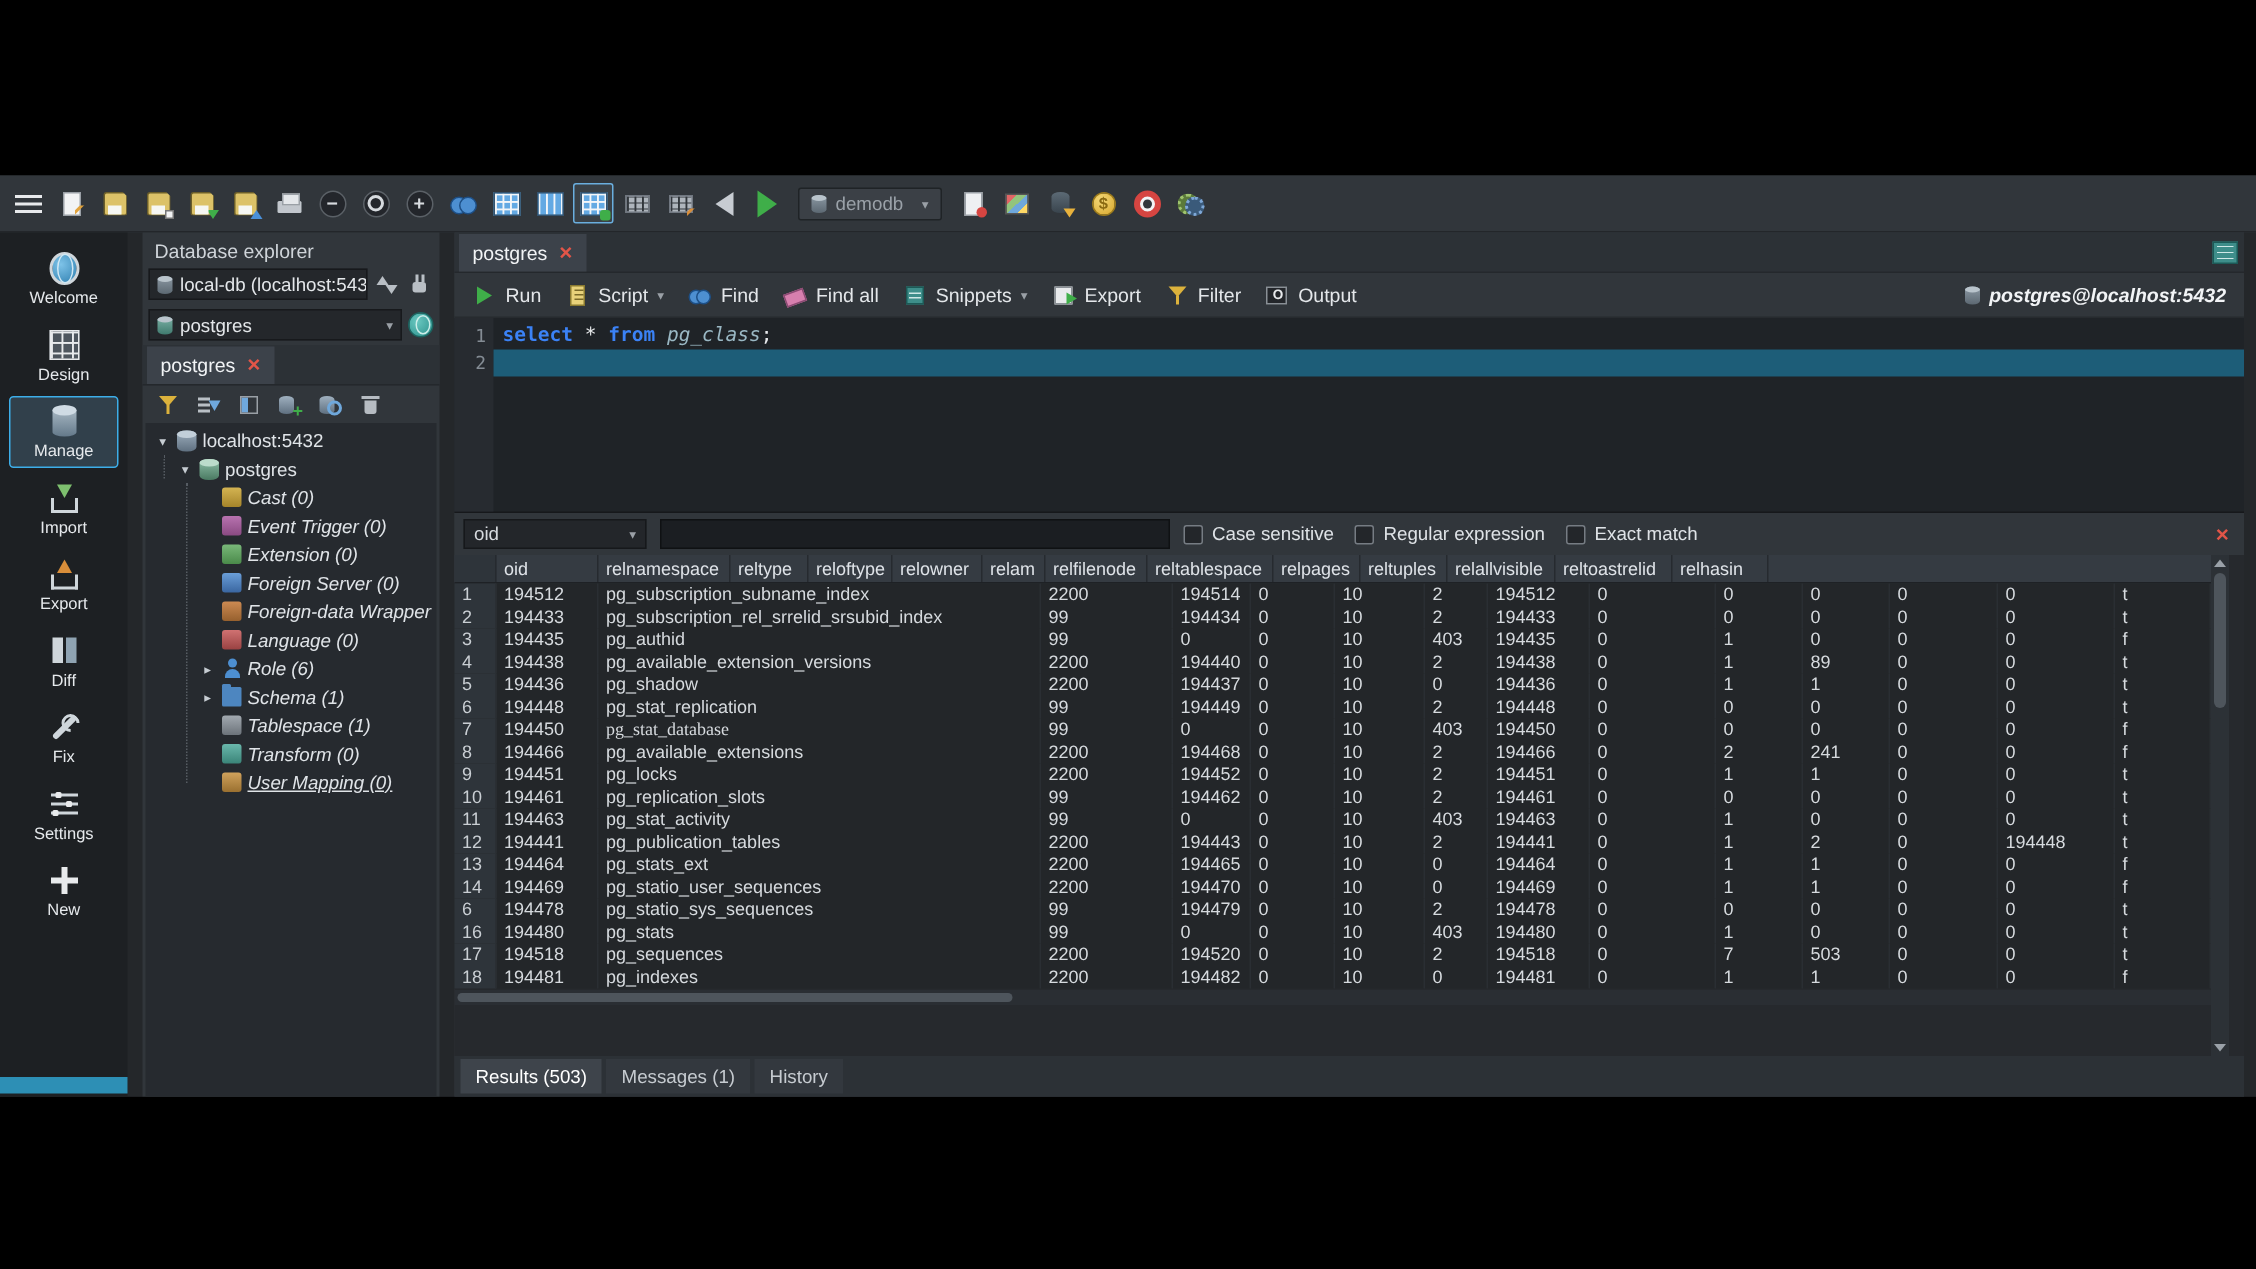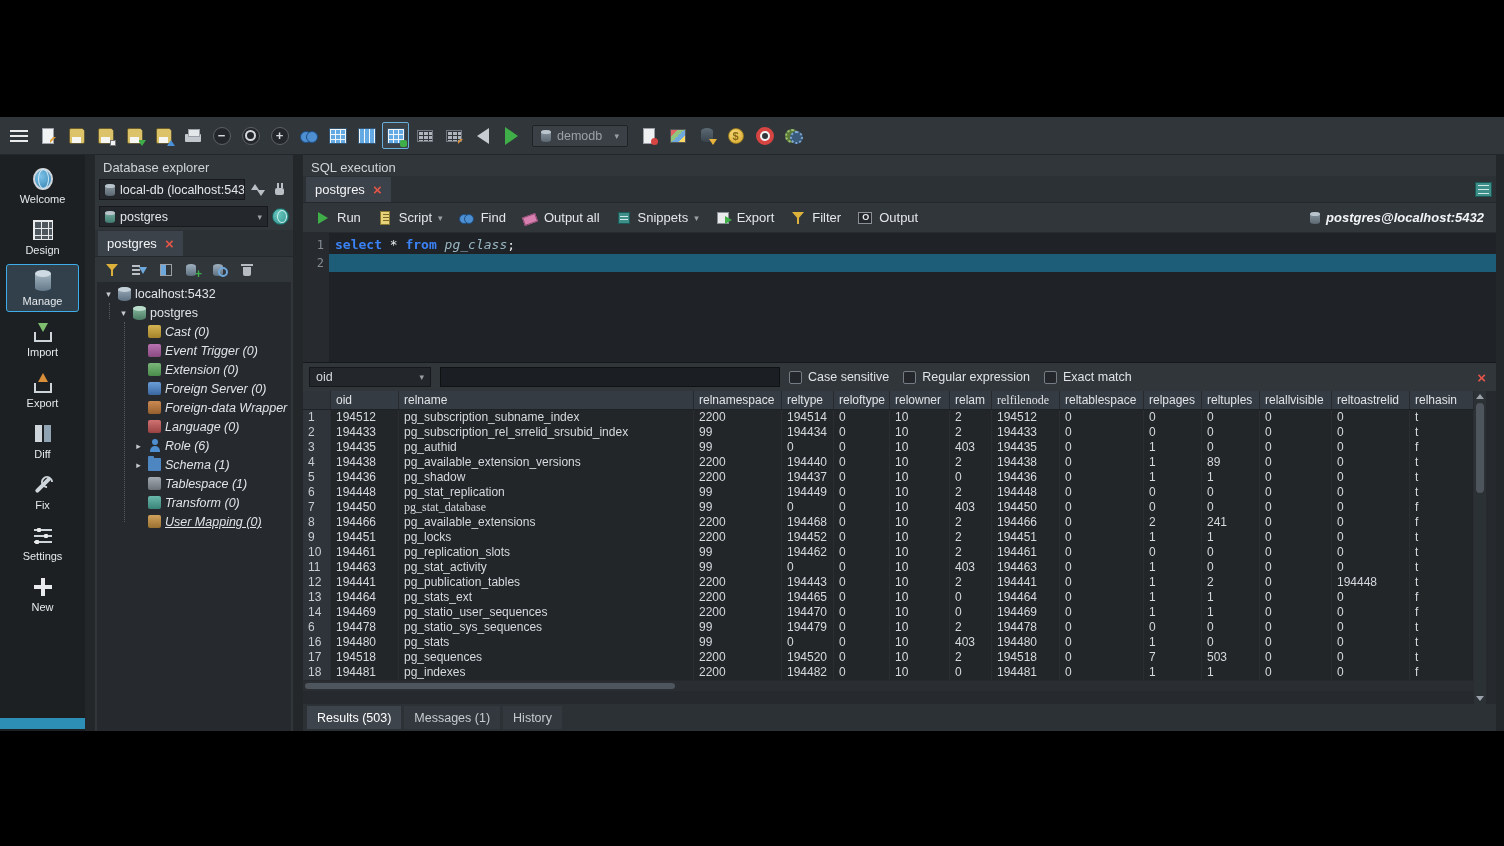--- a/index.html
+++ b/index.html
@@ -457,21 +457,20 @@
           </div>
           <div class="titem" style="padding-left: 36px; text-decoration: underline;">
             <span class="arrow"></span>
             <span class="ti ti-user-mapping"></span>
             <span class="tlabel cat">User Mapping (0)</span>
           </div>
         </div>
     </div>
 
     <div class="spanel">
-      <div class="phead">SQL execution</div>
       <div class="stabbar">
         <div class="tab">
           <span>postgres</span>
           <span class="close-x">×</span>
         </div>
         <div class="stab-right"></div>
       </div>
       <div class="stoolbar">
         <div id="stoolbar-items">
             <div class="st-item">
@@ -482,21 +481,21 @@
               <span class="sti sti-script"></span>
               <span class="st-label">Script</span>
               <span class="caret">▾</span>
             </div>
             <div class="st-item">
               <span class="sti sti-find"></span>
               <span class="st-label">Find</span>
             </div>
             <div class="st-item">
               <span class="sti sti-clear"></span>
-              <span class="st-label">Output all</span>
+              <span class="st-label">Find all</span>
             </div>
             <div class="st-item">
               <span class="sti sti-snippets"></span>
               <span class="st-label">Snippets</span>
               <span class="caret">▾</span>
             </div>
             <div class="st-item">
               <span class="sti sti-export"></span>
               <span class="st-label">Export</span>
             </div>
@@ -544,27 +543,26 @@
               <span class="cb-label">Exact match</span>
             </div>
           </div>
         <div class="fb-close close-x">×</div>
       </div>
       <div class="gridwrap">
         <div class="grid-table">
           <div class="ghead" id="ghead">
               <div class="gh rn" style="width: 28px;"></div>
               <div class="gh" style="width: 68px;">oid</div>
-              <div class="gh" style="width: 295px;">relname</div>
               <div class="gh" style="width: 88px;">relnamespace</div>
               <div class="gh" style="width: 52px;">reltype</div>
               <div class="gh" style="width: 56px;">reloftype</div>
               <div class="gh" style="width: 60px;">relowner</div>
               <div class="gh" style="width: 42px;">relam</div>
-              <div class="gh" style="width: 68px; font-family: Liberation Serif, serif;">relfilenode</div>
+              <div class="gh" style="width: 68px;">relfilenode</div>
               <div class="gh" style="width: 84px;">reltablespace</div>
               <div class="gh" style="width: 58px;">relpages</div>
               <div class="gh" style="width: 58px;">reltuples</div>
               <div class="gh" style="width: 72px;">relallvisible</div>
               <div class="gh" style="width: 78px;">reltoastrelid</div>
               <div class="gh" style="width: 64px;">relhasin</div>
             </div>
           <div class="grows" id="grows">
               <div class="grow">
                 <div class="gc rn" style="width: 28px;">1</div>

